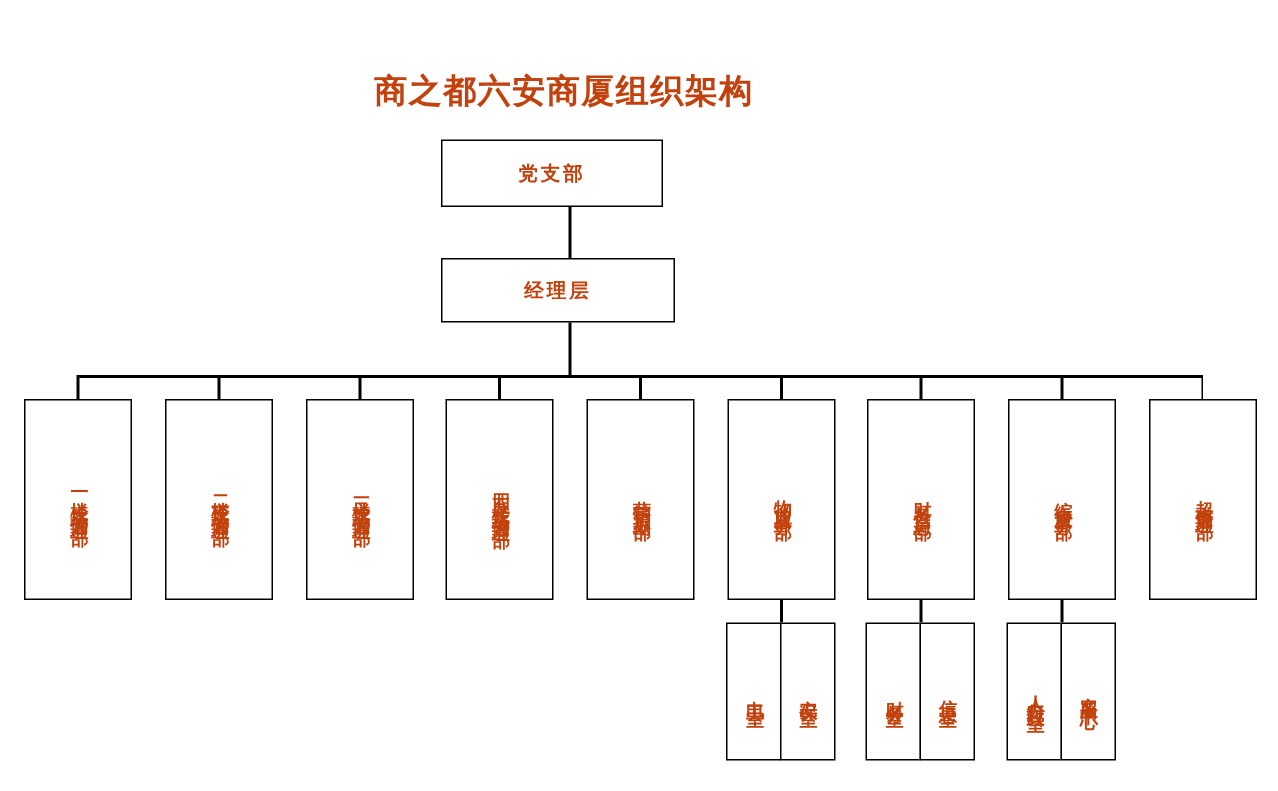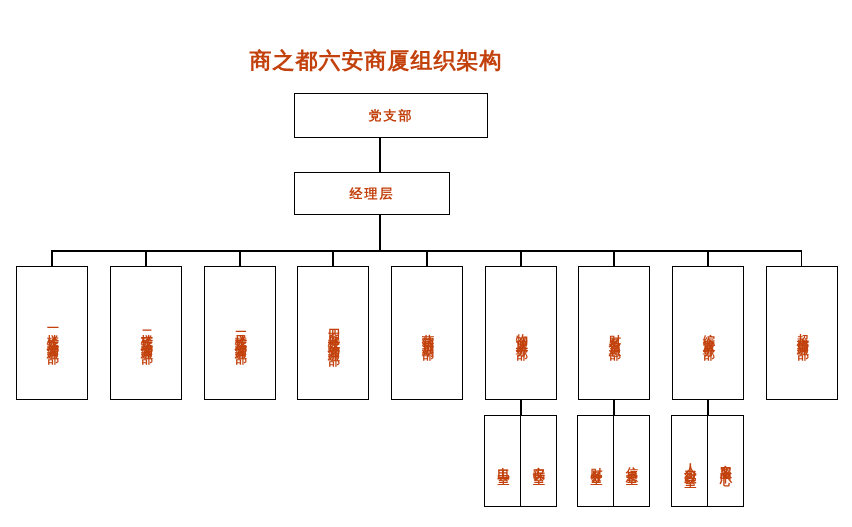--- a/index.html
+++ b/index.html
@@ -42,21 +42,21 @@
     text-orientation: upright;
     font-size: 12px;
     font-weight: bold;
     letter-spacing: 3.5px;
     line-height: 1;
   }
   .line { position: absolute; background: #000000; }
   .vline { width: 1.5px; }
   .hline { height: 1.5px; }
   
-  .box-l1 { left: 294px; top: 93px;  width: 194px; height: 45px; }
+  .box-l1 { left: 294px; top: 93px;  width: 148px; height: 45px; }
   .box-l2 { left: 294px; top: 172px; width: 156px; height: 43px; }
   
   .dept { top: 266px; width: 72px; height: 134px; }
   .d1 { left: 16px; }  .d2 { left: 110px; } .d3 { left: 204px; }
   .d4 { left: 297px; } .d5 { left: 391px; } .d6 { left: 485px; }
   .d7 { left: 578px; } .d8 { left: 672px; } .d9 { left: 766px; }
   
   .subpair { position: absolute; top: 415px; display: flex; }
   .p1 { left: 484px; } .p2 { left: 577px; } .p3 { left: 671px; }
   .subcell {

